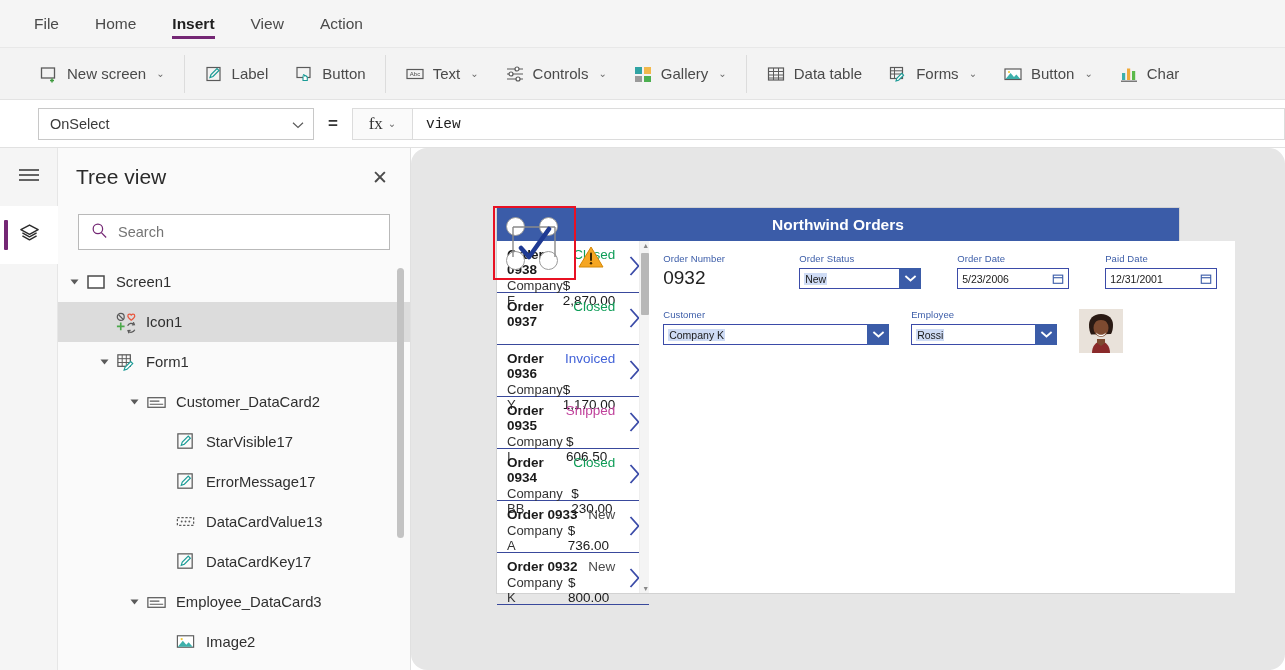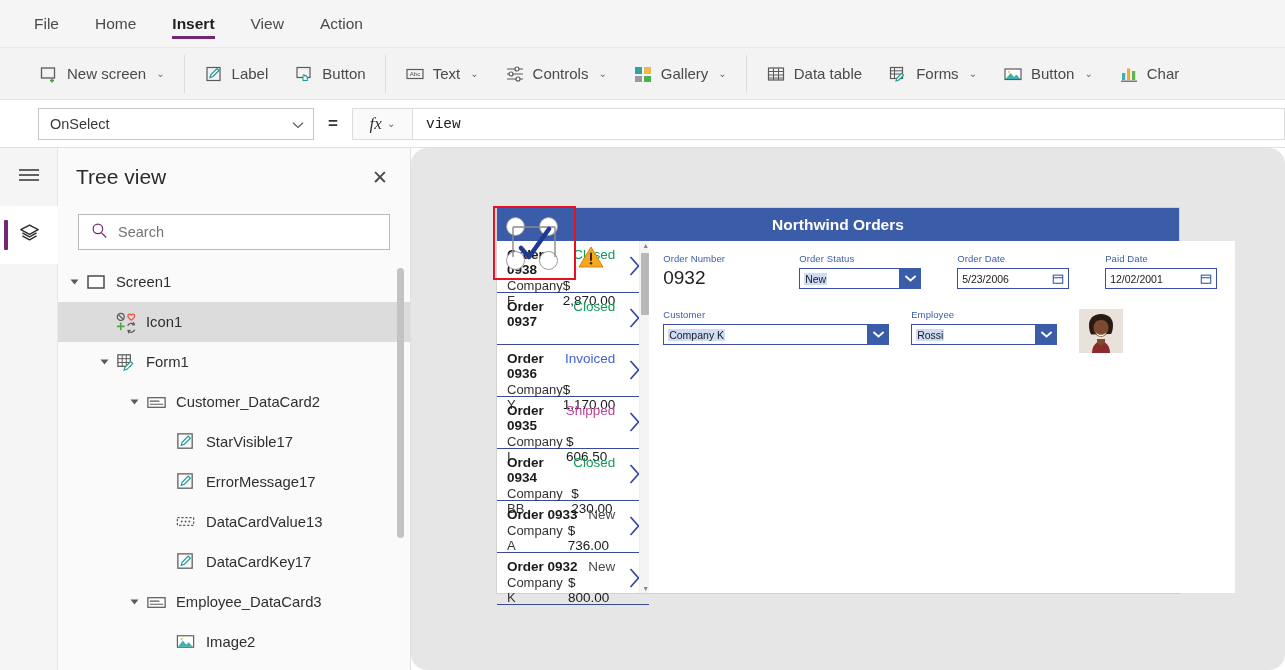--- a/index.html
+++ b/index.html
@@ -64,21 +64,21 @@
     border: 1px solid #c8c8c8; background: #fff;
     display: flex; align-items: center; justify-content: space-between;
     padding: 0 9px 0 11px; font-size: 14.5px; color: #3b3b3b; cursor: pointer;
   }
   .eq { margin: 0 14px; font-size: 17px; font-weight: bold; color: #333; }
   .fx-box {
     width: 60px; height: 32px; border: 1px solid #dcdcdc; border-right: none;
     background: #fafafa; display: flex; align-items: center; justify-content: center;
     gap: 3px; cursor: pointer;
   }
-  .fx-glyph { font-family: "Liberation Serif", serif; font-style: italic; font-size: 17px; color: #333; }
+  .fx-glyph { font-family: "Liberation Serif", serif; font-size: 17px; color: #333; }
   .formula-input {
     flex: 1; height: 32px; border: 1px solid #dcdcdc; background: #fff;
     display: flex; align-items: center; padding-left: 13px;
     font-family: "Liberation Mono", monospace; font-size: 14.5px; color: #1f1f1f;
     margin-right: 0;
   }
 
   
   .rail {
     position: absolute; left: 0; top: 148px; width: 58px; height: 522px;
@@ -688,21 +688,21 @@
                     <rect x="1.5" y="2.5" width="11" height="9.5" fill="none" stroke="#3b5ca8" stroke-width="1.3"></rect>
                     <path d="M1.5 5.5h11" stroke="#3b5ca8" stroke-width="1.3"></path>
                   </svg>
                 </span>
               </div>
             </div>
 
             <div style="width:112px;">
               <div class="fld-label">Paid Date</div>
               <div class="fld-box" style="margin-top:4px;">
-                <span>12/02/2001</span>
+                <span>12/31/2001</span>
                 <span class="date-btn">
                   <svg viewBox="0 0 14 14" width="12" height="12">
                     <rect x="1.5" y="2.5" width="11" height="9.5" fill="none" stroke="#3b5ca8" stroke-width="1.3"></rect>
                     <path d="M1.5 5.5h11" stroke="#3b5ca8" stroke-width="1.3"></path>
                   </svg>
                 </span>
               </div>
             </div>
           </div>
 

